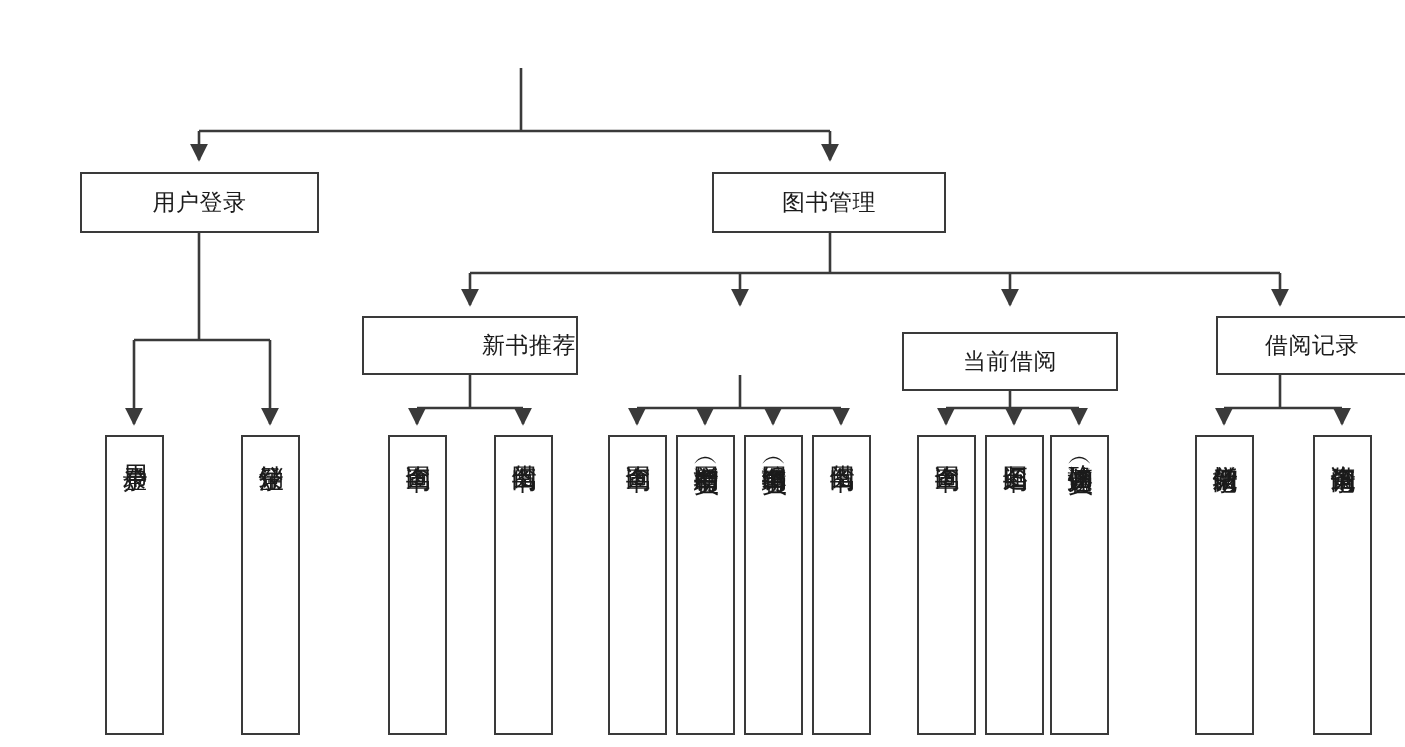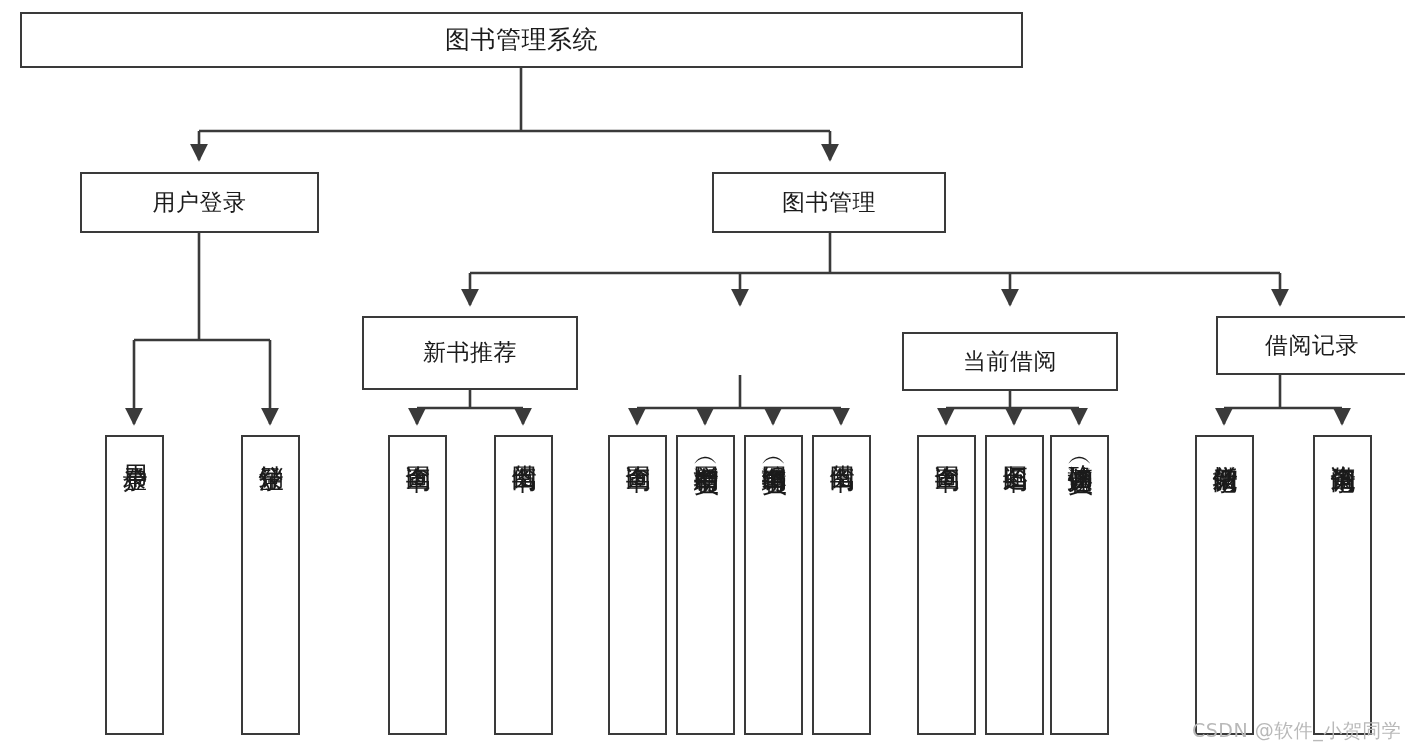--- a/index.html
+++ b/index.html
@@ -113,32 +113,29 @@
       <path d="M 1014 408 L 1014 424" marker-end="url(#arrow)"></path>
       <path d="M 1079 408 L 1079 424" marker-end="url(#arrow)"></path>
 
       <path d="M 1280 375 L 1280 408"></path>
       <path d="M 1224 408 L 1342 408"></path>
       <path d="M 1224 408 L 1224 424" marker-end="url(#arrow)"></path>
       <path d="M 1342 408 L 1342 424" marker-end="url(#arrow)"></path>
     </g>
   </svg>
 
-  <div class="node level0" style="left:20px; top:12px; width:1003px; height:56px;">
-    <span class="node-label">图书管理系统</span>
-  </div>
 
   <div class="node level1" style="left:80px; top:172px; width:239px; height:61px;">
     <span class="node-label">用户登录</span>
   </div>
   <div class="node level1" style="left:712px; top:172px; width:234px; height:61px;justify-content:center;">
     <span class="node-label">图书管理</span>
   </div>
 
-  <div class="node level2" style="left:362px; top:316px; width:216px; height:74px;">
+  <div class="node level2" style="left:362px; top:316px; width:216px; height:59px;justify-content:flex-end;">
     <span class="node-label">新书推荐</span>
   </div>
   <div class="node level2" style="left:902px; top:316px; width:216px; height:59px;margin-top:16px;">
     <span class="node-label">当前借阅</span>
   </div>
   <div class="node level2" style="left:1216px; top:316px; width:192px; height:59px;">
     <span class="node-label">借阅记录</span>
   </div>
 
   <div class="node leaf" style="left:105px; top:435px; width:59px; height:300px;">
@@ -178,15 +175,14 @@
     <span class="node-label">确认归还（管理员）</span>
   </div>
 
   <div class="node leaf" style="left:1195px; top:435px; width:59px; height:300px;">
     <span class="node-label">新增借阅记录</span>
   </div>
   <div class="node leaf" style="left:1313px; top:435px; width:59px; height:300px;">
     <span class="node-label">查询借阅记录</span>
   </div>
 
-  <div class="watermark" style="left:1192px; top:718px;">CSDN @软件_小贺同学</div>
 
 </div>
 
 </body></html>

